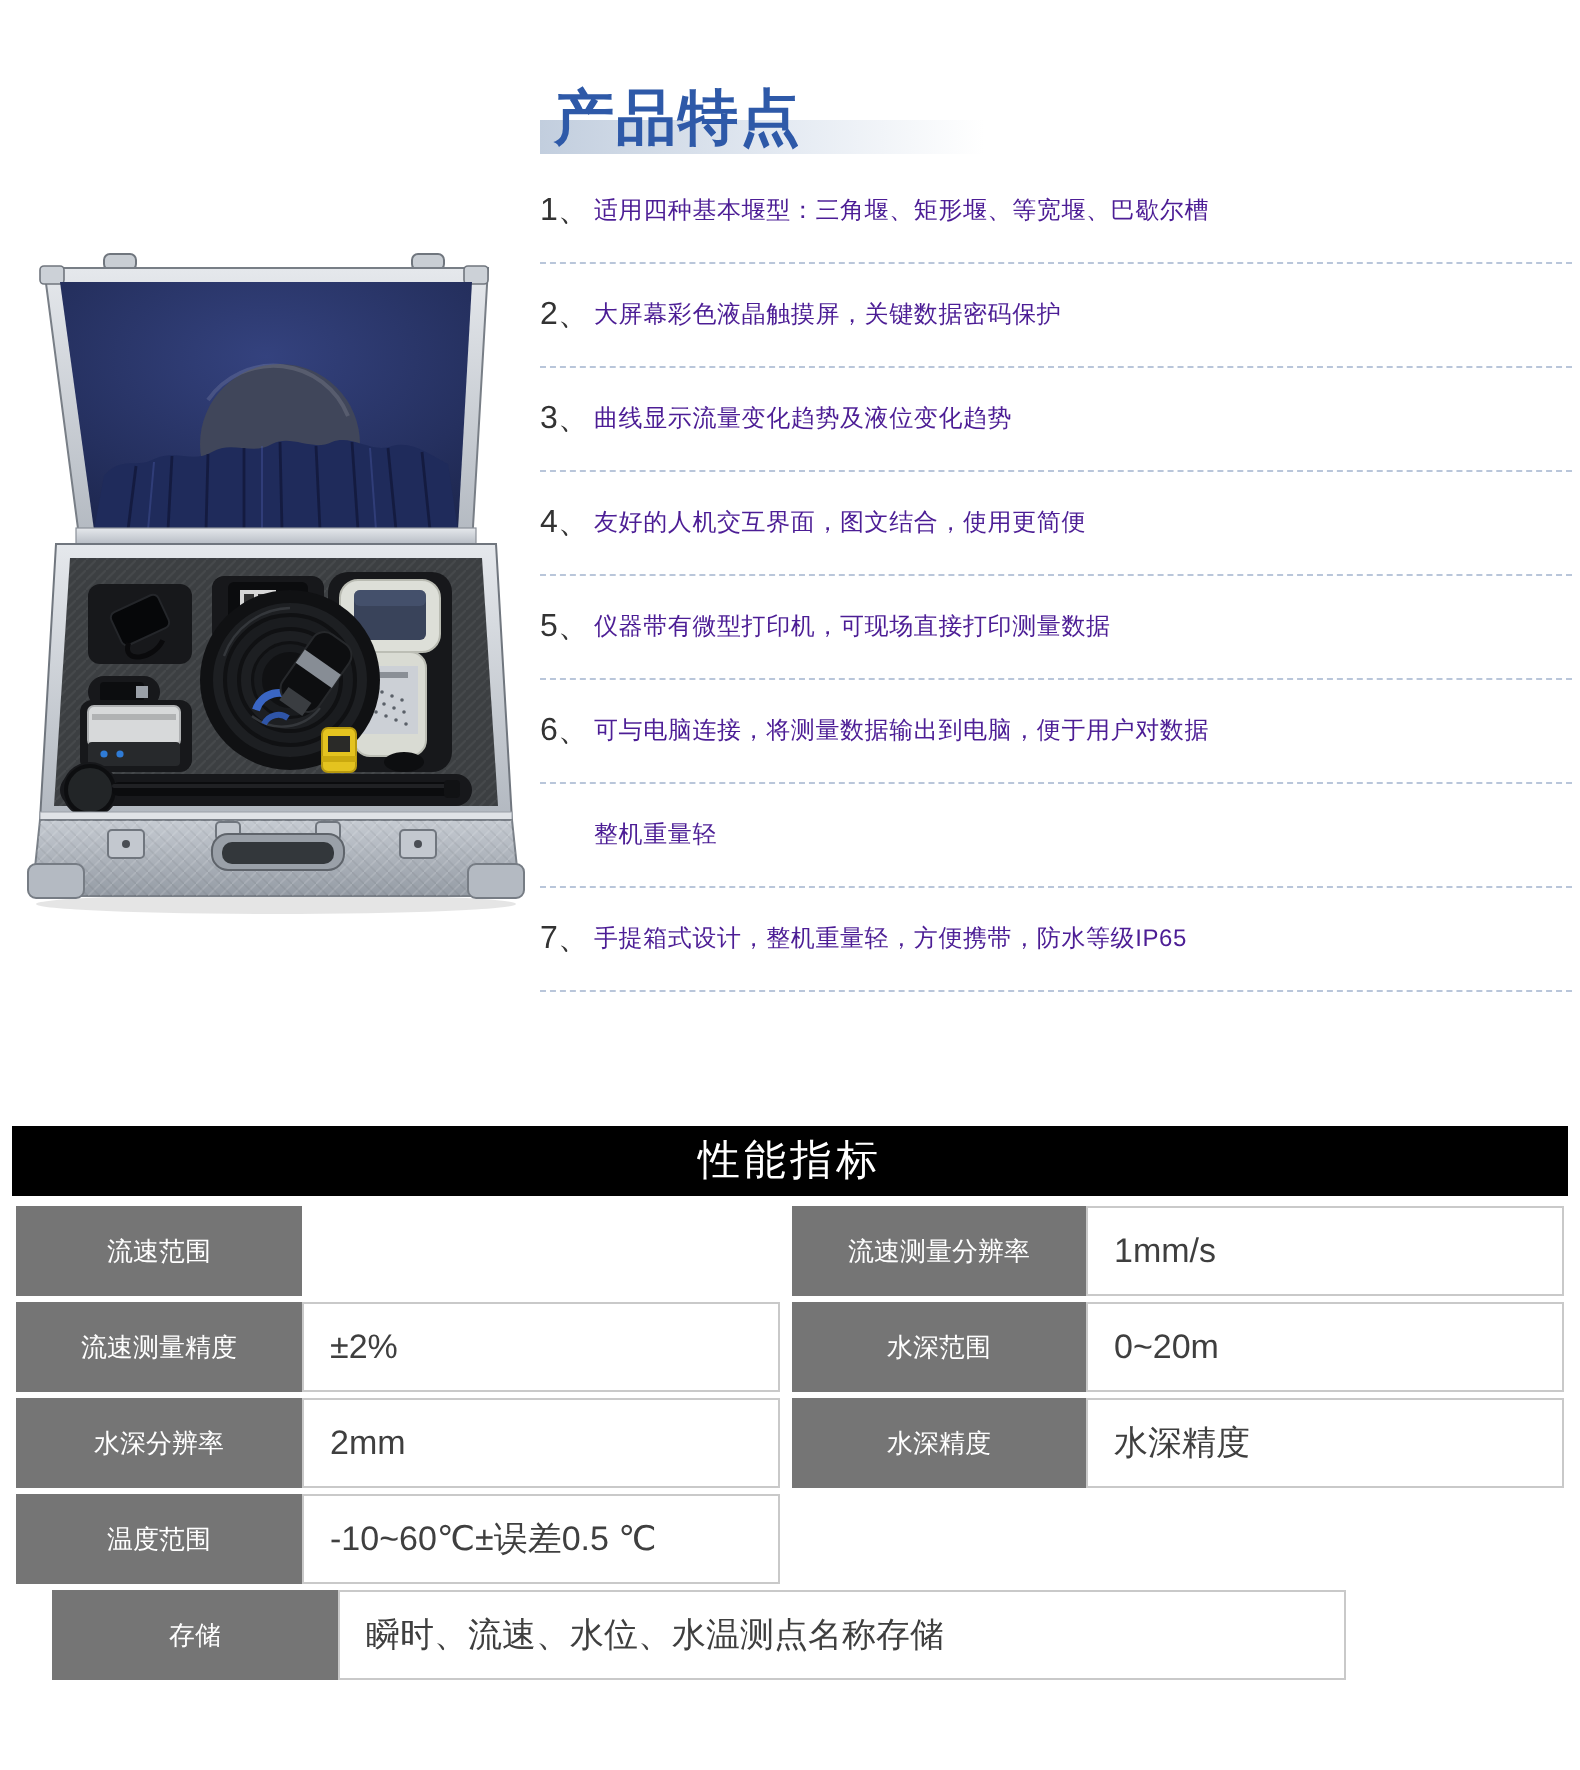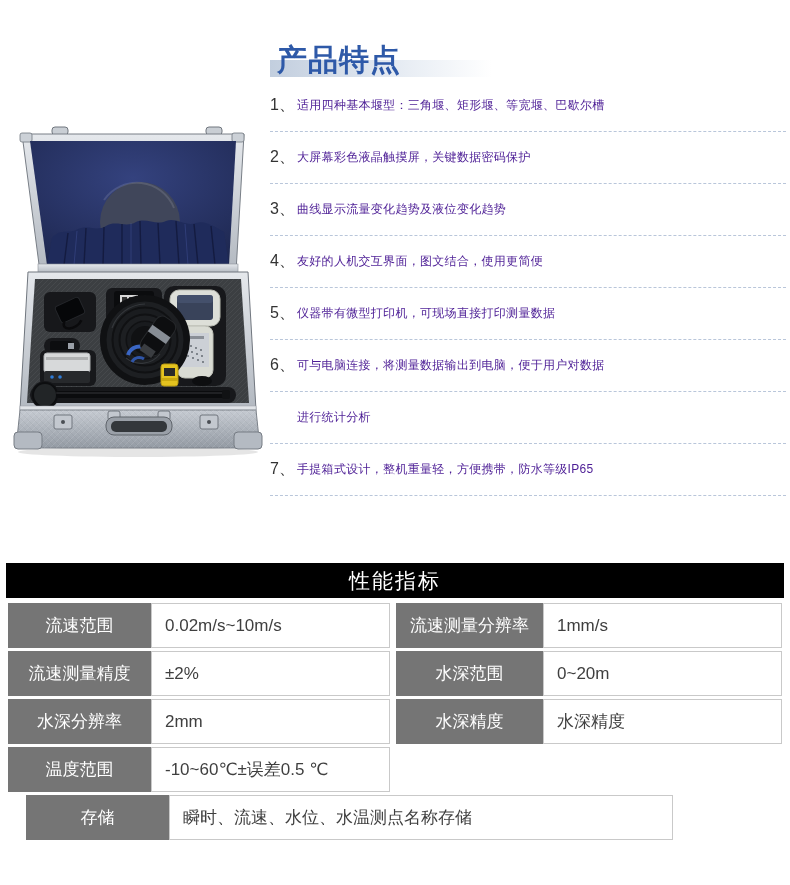--- a/index.html
+++ b/index.html
@@ -23,21 +23,21 @@
   .product-photo{position:absolute;left:8px;top:100px;width:260px;height:360px;}
   
   .spec-header{position:absolute;left:6px;right:6px;top:563px;height:35px;background:#000000;
     color:#ffffff;font-size:21px;font-weight:normal;text-align:center;line-height:35px;letter-spacing:2px;}
   .spec-body{position:absolute;left:8px;top:603px;width:774px;}
   .spec-columns{display:flex;gap:6px;}
   .spec-col{display:flex;flex-direction:column;}
   .col-left{width:382px;}
   .col-right{width:386px;}
   .spec-row{display:flex;height:45px;margin-bottom:3px;}
-  .spec-label{background:#757575;color:#ffffff;font-size:17px;display:flex;
+  .spec-label{background:#757575;color:#ffffff;font-size:13px;display:flex;
     align-items:center;justify-content:center;flex:none;}
   .col-left .spec-label{width:143px;}
   .col-right .spec-label{width:147px;}
   .storage .spec-label{width:143px;}
   .spec-value{flex:1;background:#ffffff;border:1px solid #c9c9c9;box-sizing:border-box;
     display:flex;align-items:center;padding-left:13px;font-size:17px;color:#3f3f3f;}
   .storage{width:647px;padding-left:18px;}
 </style>
 </head>
 <body>
@@ -67,21 +67,21 @@
   <div class="feat-row">
     <span class="feat-num">5、</span>
     <span class="feat-text">仪器带有微型打印机，可现场直接打印测量数据</span>
   </div>
   <div class="feat-row">
     <span class="feat-num">6、</span>
     <span class="feat-text">可与电脑连接，将测量数据输出到电脑，便于用户对数据</span>
   </div>
   <div class="feat-row">
     <span class="feat-num"></span>
-    <span class="feat-text">进行统计分析</span>
+    <span class="feat-text">整机重量轻</span>
   </div>
   <div class="feat-row">
     <span class="feat-num">7、</span>
     <span class="feat-text">手提箱式设计，整机重量轻，方便携带，防水等级IP65</span>
   </div>
 </div>
 
 <div class="product-photo">
 <svg width="260" height="360" viewBox="0 0 260 360" xmlns="http://www.w3.org/2000/svg">
   <defs>
@@ -251,21 +251,20 @@
 </svg>
 </div>
 
 <div class="spec-header">性能指标</div>
 
 <div class="spec-body">
   <div class="spec-columns">
     <div class="spec-col col-left">
       <div class="spec-row">
         <div class="spec-label">流速范围</div>
-        <div class="spec-value">0.02m/s~10m/s</div>
       </div>
       <div class="spec-row">
         <div class="spec-label">流速测量精度</div>
         <div class="spec-value">±2%</div>
       </div>
       <div class="spec-row">
         <div class="spec-label">水深分辨率</div>
         <div class="spec-value">2mm</div>
       </div>
       <div class="spec-row">

